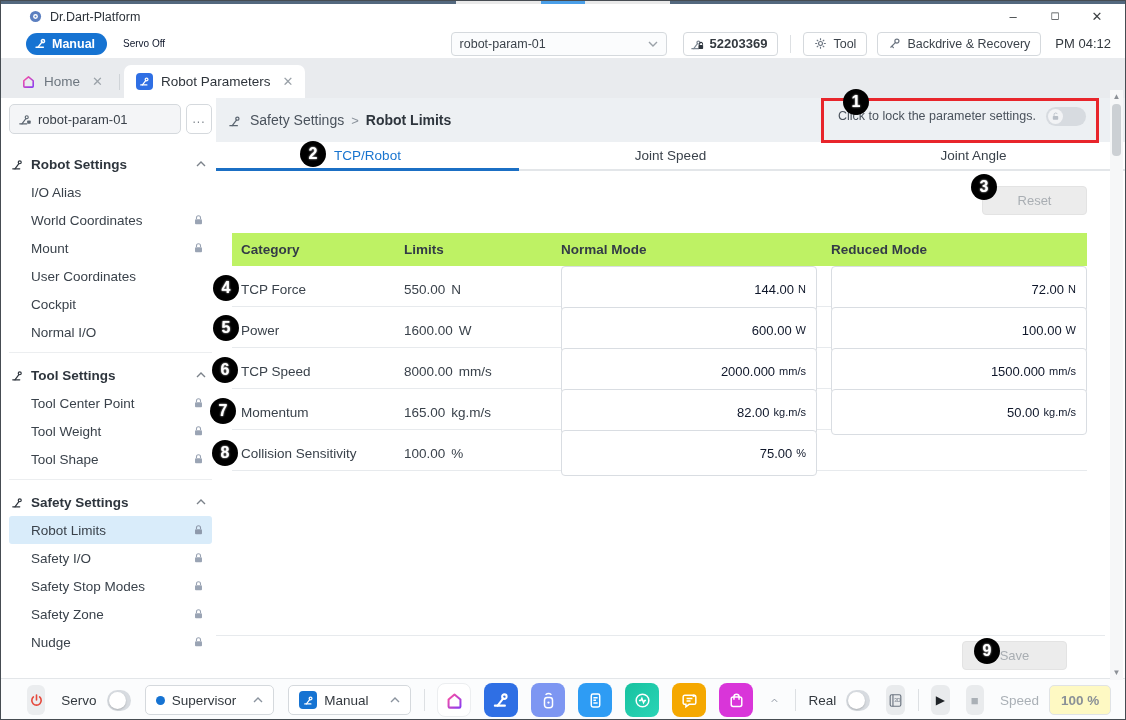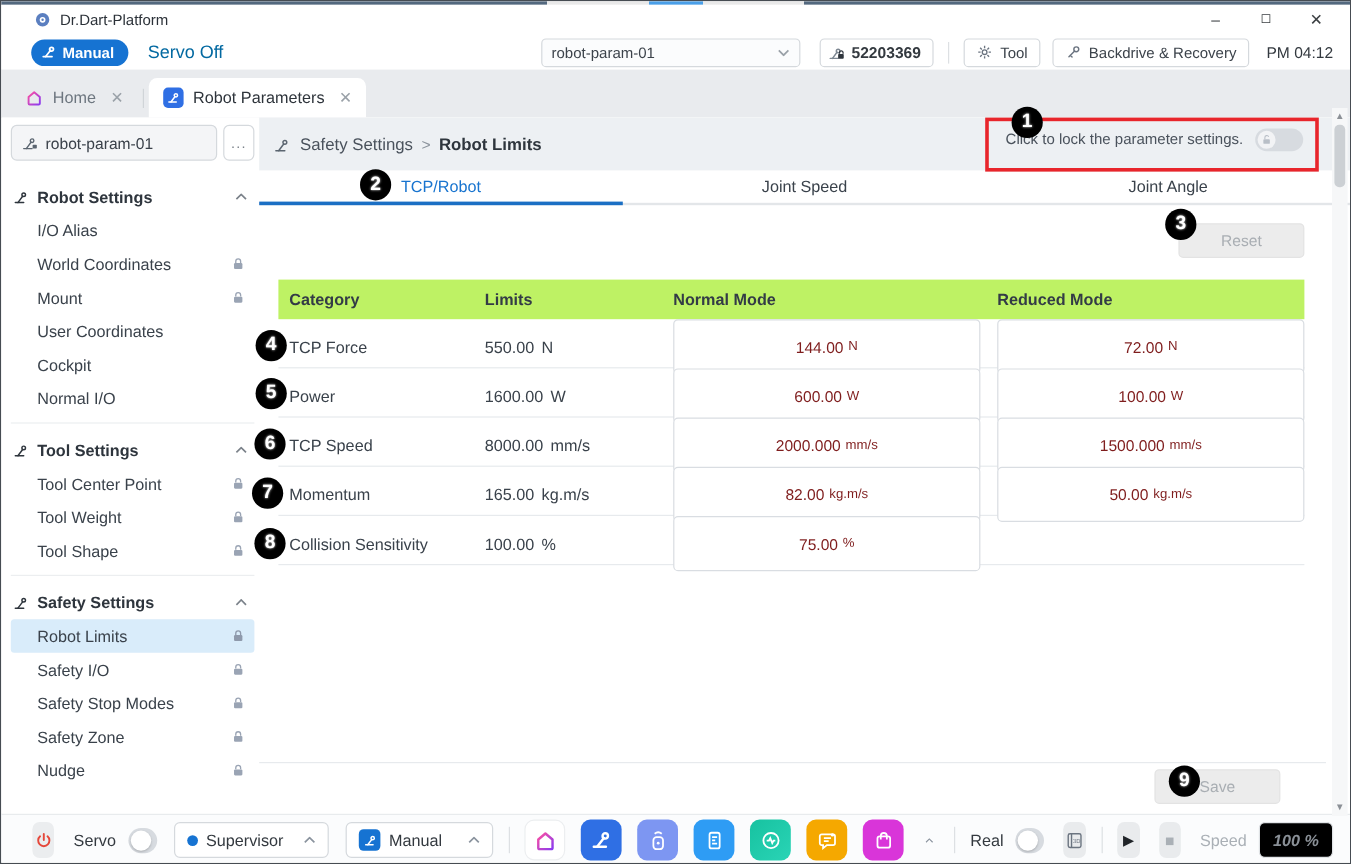--- a/index.html
+++ b/index.html
@@ -14,21 +14,21 @@
   
   .titlebar { height:25px; background:#fff; display:flex; align-items:center; padding:0 8px 0 28px; }
   .app-logo { width:13px; height:13px; margin-right:8px; }
   .app-title { font-size:12.5px; color:#2b3138; }
   .win-controls { margin-left:auto; display:flex; gap:26px; padding-right:12px; }
   .win-btn { font-size:13px; color:#3c4043; width:16px; text-align:center; cursor:pointer; line-height:1; }
 
   
   .toolbar { height:29px; background:#fff; display:flex; align-items:center; padding:0 14px 0 25px; }
   .mode-pill { background:#1673d2; color:#fff; border-radius:13px; height:22px; padding:0 12px 0 8px; display:flex; align-items:center; gap:5px; font-size:12.5px; font-weight:bold; }
-  .servo-state { margin-left:16px; font-size:15px; color:#0369a1; }
+  .servo-state { margin-left:16px; font-size:10px; color:#0f172a; }
   .tb-center { display:flex; align-items:center; margin-left:auto; }
   .param-select { width:216px; height:24px; border:1px solid #d5d9dd; border-radius:4px; background:#fbfcfd; display:flex; align-items:center; padding:0 8px; font-size:12.5px; color:#3c434b; }
   .param-select .chev { margin-left:auto; }
   .sn-box { margin-left:16px; height:24px; border:1px solid #d5d9dd; border-radius:4px; background:#fff; display:flex; align-items:center; padding:0 10px 0 6px; gap:5px; font-size:13px; font-weight:bold; color:#33393f; }
   .tb-divider { width:1px; height:18px; background:#dde0e3; margin:0 12px; }
   .tb-btn { height:24px; border:1px solid #d5d9dd; border-radius:4px; background:#fff; display:flex; align-items:center; gap:6px; padding:0 10px; font-size:12.5px; color:#3c434b; cursor:pointer; }
   .tb-btn + .tb-btn { margin-left:10px; }
   .tb-time { margin-left:14px; font-size:13px; color:#33393f; white-space:nowrap; }
 
   
@@ -72,21 +72,21 @@
 
   .content { position:relative; height:507px; }
   .reset-row { display:flex; justify-content:flex-end; padding:15px 38px 0 0; }
   .btn-disabled { width:105px; height:29px; background:#ececec; border:1px solid #e3e3e3; border-radius:4px; color:#a9aeb3; font-size:13px; display:flex; align-items:center; justify-content:center; }
 
   .ptable { margin:18px 38px 0 16px; }
   .t-head { display:grid; grid-template-columns:163px 157px 270px 1fr; background:#bef264; height:33px; align-items:center; font-size:13.5px; color:#333b46; font-weight:bold; }
   .t-head > div { padding-left:9px; }
   .t-row { display:grid; grid-template-columns:163px 157px 270px 1fr; height:41px; align-items:center; border-bottom:1px solid #e7eaed; font-size:13.5px; color:#3a424b; }
   .t-row > div { padding-left:9px; }
-  .t-input { width:256px; height:46px; border:1px solid #d9dde2; border-radius:4px; background:#fff; display:flex; align-items:center; justify-content:center; gap:4px; padding:0 10px; color:#7f1d1d; font-size:13px; }
+  .t-input { width:256px; height:46px; border:1px solid #d9dde2; border-radius:4px; background:#fff; display:flex; align-items:center; justify-content:flex-end; gap:4px; padding:0 10px; color:#0f172a; font-size:13px; }
   .t-input .unit { font-size:11px; }
   .limits-cell .unit { margin-left:6px; }
 
   .content-foot { position:absolute; left:0; right:20px; bottom:8px; border-top:1px solid #e7eaed; display:flex; justify-content:flex-end; padding:5px 38px 0 0; }
 
   
   .vscroll { position:absolute; top:-8px; bottom:-2px; right:2px; width:13px; background:#f6f7f8; display:flex; flex-direction:column; align-items:center; }
   .vscroll .arrow { color:#8b9096; font-size:8px; height:14px; line-height:14px; }
   .vscroll .thumb { width:9px; height:52px; background:#ccd0d4; border-radius:4px; }
   .vscroll .spacer { flex:1; }
@@ -96,21 +96,21 @@
   .bb-power { width:32px; height:30px; background:#ebedef; border-radius:6px; display:flex; align-items:center; justify-content:center; cursor:pointer; }
   .bb-label { font-size:13.5px; color:#33393f; margin:0 10px 0 16px; }
   .bb-toggle { width:42px; height:21px; border-radius:11px; background:#d7dbe0; position:relative; cursor:pointer; }
   .bb-toggle .knob { position:absolute; left:2px; top:2px; width:17px; height:17px; border-radius:50%; background:#fff; box-shadow:0 1px 2px rgba(0,0,0,.2); }
   .bb-select { height:30px; border:1px solid #d5d9dd; border-radius:5px; background:#fff; display:flex; align-items:center; gap:7px; padding:0 10px; font-size:13.5px; color:#33393f; margin-left:14px; cursor:pointer; }
   .bb-divider { width:1px; height:22px; background:#dde0e3; margin:0 13px; }
   .app-dock { display:flex; gap:13px; align-items:center; }
   .dock-icon { width:34px; height:34px; border-radius:8px; display:flex; align-items:center; justify-content:center; cursor:pointer; }
   .bb-chevup { margin:0 4px 0 18px; color:#8a939e; }
   .bb-ghostbtn { width:32px; height:30px; background:#e9ebed; border-radius:6px; display:flex; align-items:center; justify-content:center; cursor:pointer; }
-  .bb-speedbox { height:30px; min-width:62px; background:#000000; border:1px solid #e0e3e6; border-radius:5px; display:flex; align-items:center; justify-content:center; font-size:13.5px; font-weight:bold; color:#8a9097; padding:0 10px;font-style:italic; }
+  .bb-speedbox { height:30px; min-width:62px; background:#fef9c3; border:1px solid #e0e3e6; border-radius:5px; display:flex; align-items:center; justify-content:center; font-size:13.5px; font-weight:bold; color:#8a9097; padding:0 10px; }
   .txt-dim { color:#aab0b6; }
 
   
   .badge { position:absolute; width:26px; height:26px; border-radius:50%; background:#000; color:#fff; font-size:16px; font-weight:bold; display:flex; align-items:center; justify-content:center; z-index:50; text-shadow:0 0 2px #fff; }
 
   .blue-dot { width:9px; height:9px; border-radius:50%; background:#1673d2; }
   .mini-robot-sq { width:18px; height:18px; border-radius:4px; background:#1673d2; display:flex; align-items:center; justify-content:center; color:#fff; }
 </style>
 </head>
 <body>

